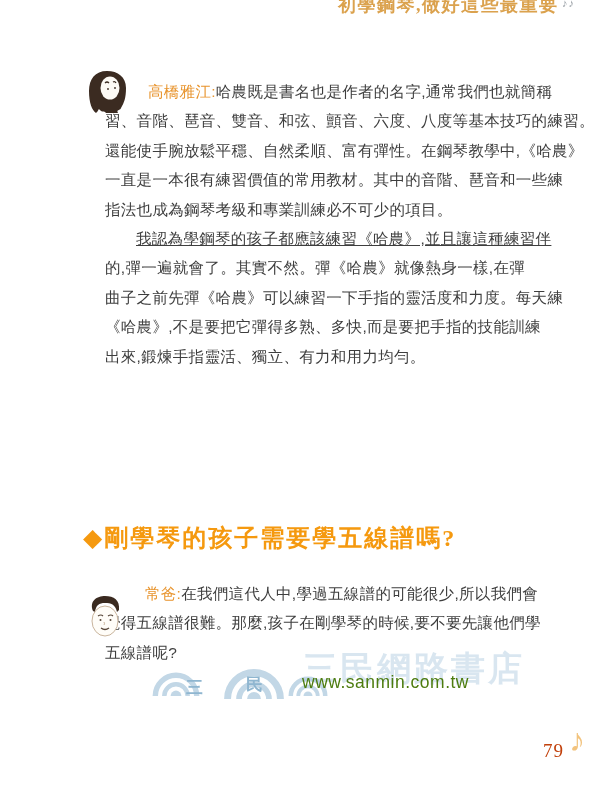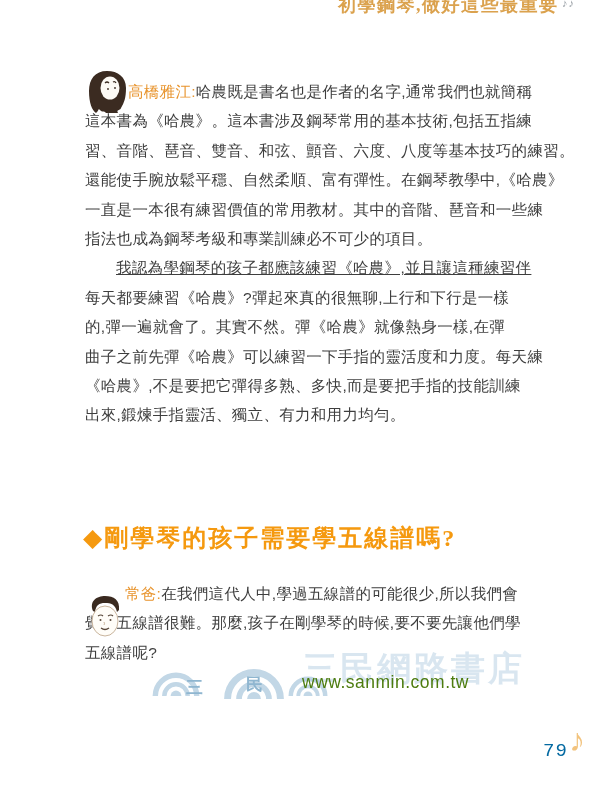--- a/index.html
+++ b/index.html
@@ -15,21 +15,21 @@
   }
   .header-notes{
     position:absolute;top:-3px;left:562px;font-size:11px;color:#9aa0a6;letter-spacing:1px;
   }
   
   .textblock{position:absolute;left:85px;width:460px;z-index:2;}
   .tb1{top:77px;}
   .tb2{top:579px;}
   .line{
     height:29.4px;line-height:29.4px;font-size:15.5px;color:#3e3e3e;
-    letter-spacing:0.3px;white-space:nowrap;
+    letter-spacing:0.3px;white-space:nowrap;margin-left:20px;
   }
   .line.first1{padding-left:43px;}
   .line.first2{padding-left:40px;}
   .line.indent{ text-indent:31px;text-decoration:underline; }
   .speaker{color:#e8952f;}
   
   .avatar{position:absolute;z-index:3;}
   .avatar1{left:86px;top:70px;}
   .avatar2{left:87px;top:595px;}
   
@@ -53,22 +53,22 @@
     font-family:"Liberation Serif","DejaVu Serif",serif;
     font-size:34px;font-weight:bold;color:rgba(170,200,222,0.45);letter-spacing:3px;
   }
   .wm-url{
     position:absolute;left:302px;top:672px;white-space:nowrap;
     font-size:17.5px;color:#4d7c0f;letter-spacing:0.5px;
   }
   
   .page-number{
     position:absolute;left:543px;top:740px;
-    font-family:Liberation Mono, monospace;
-    font-size:19px;color:#0369a1;letter-spacing:1px;
+    font-family:Liberation Serif, serif;
+    font-size:19px;color:#c2410c;letter-spacing:1px;
   }
   .footer-note{
     position:absolute;left:569px;top:722px;font-size:32px;color:#f2c37e;
   }
 </style>
 </head>
 <body>
 
 <div class="running-header">初學鋼琴,做好這些最重要</div>
 <div class="header-notes">♪♪</div>
@@ -99,27 +99,25 @@
   <path d="M21 1 C9 1 3 9 3 21 C3 33 6 40 10 43 C13 41 12 38 14 40 C16 43 18 40 20 43 L32 43 C30 39 34 41 35 38 C38 33 40 28 40 18 C40 7 32 1 21 1 Z" fill="#3b2b21"></path>
   <ellipse cx="24" cy="18" rx="9.5" ry="11.5" fill="#fdfaf5"></ellipse>
   <path d="M19 13 q2 -2 4 0" stroke="#3b2b21" stroke-width="1.2" fill="none"></path>
   <path d="M27 12 q2 -1 3 1" stroke="#3b2b21" stroke-width="1.2" fill="none"></path>
   <circle cx="22" cy="19" r="0.9" fill="#3b2b21"></circle>
   <circle cx="29" cy="18" r="0.9" fill="#3b2b21"></circle>
 </svg>
 
 <div class="textblock tb1">
   <div class="line first1"><span class="speaker">高橋雅江</span><span class="speaker">:</span><span>哈農既是書名也是作者的名字,通常我們也就簡稱</span></div>
-  <div class="line">這本書為《哈農》。這本書涉及鋼琴常用的基本技術,包括五指練</div>
   <div class="line">習、音階、琶音、雙音、和弦、顫音、六度、八度等基本技巧的練習。</div>
   <div class="line">還能使手腕放鬆平穩、自然柔順、富有彈性。在鋼琴教學中,《哈農》</div>
   <div class="line">一直是一本很有練習價值的常用教材。其中的音階、琶音和一些練</div>
   <div class="line">指法也成為鋼琴考級和專業訓練必不可少的項目。</div>
   <div class="line indent">我認為學鋼琴的孩子都應該練習《哈農》,並且讓這種練習伴</div>
-  <div class="line">每天都要練習《哈農》?彈起來真的很無聊,上行和下行是一樣</div>
   <div class="line">的,彈一遍就會了。其實不然。彈《哈農》就像熱身一樣,在彈</div>
   <div class="line">曲子之前先彈《哈農》可以練習一下手指的靈活度和力度。每天練</div>
   <div class="line">《哈農》,不是要把它彈得多熟、多快,而是要把手指的技能訓練</div>
   <div class="line">出來,鍛煉手指靈活、獨立、有力和用力均勻。</div>
 </div>
 
 <div class="section-heading"><span class="bullet">◆</span><span>剛學琴的孩子需要學五線譜嗎?</span></div>
 
 <svg class="avatar avatar2" width="36" height="45" viewBox="0 0 36 45">
   <path d="M6 16 C2 6 10 1 18 1 C27 1 33 5 32 15 L30 17 C28 9 24 8 18 8 C12 8 9 10 8 17 Z" fill="#3a2a20"></path>

